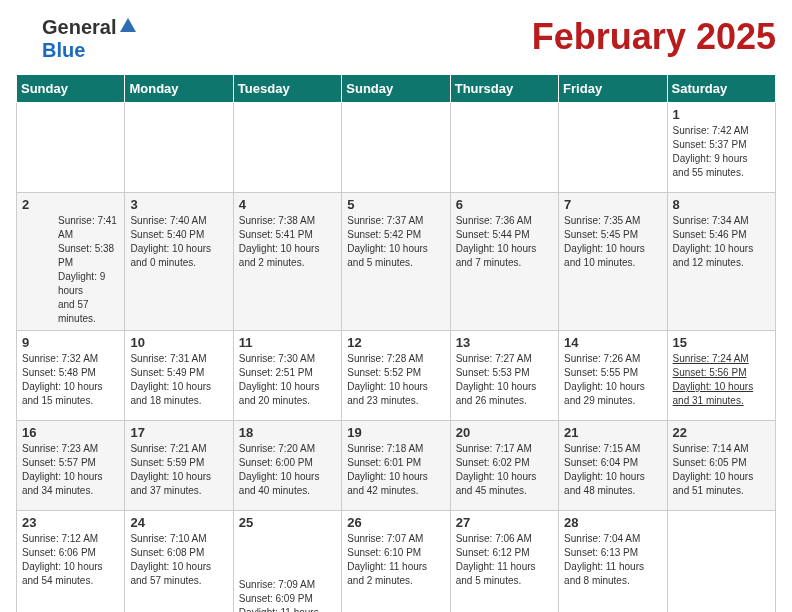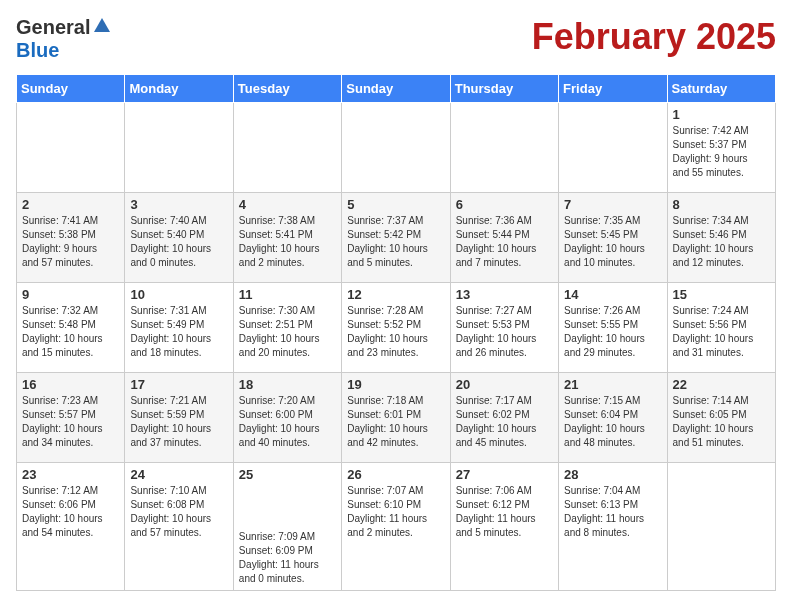--- a/index.html
+++ b/index.html
@@ -8,20 +8,21 @@
       background: #fff;
       width: 792px;
       min-height: 612px;
       padding: 16px;
     }
     .header-area {
       display: flex;
       justify-content: space-between;
       align-items: flex-start;
       margin-bottom: 12px;
+      margin-left: 26px;
     }
     .logo {
       display: flex;
       flex-direction: column;
       align-items: flex-start;
     }
     .logo-general {
       font-size: 20px;
       font-weight: bold;
       color: #333;
@@ -46,21 +47,21 @@
     .location-title {
       font-size: 16px;
       color: #555;
     }
     table {
       width: 100%;
       border-collapse: collapse;
       table-layout: fixed;
     }
     thead tr th {
-      background-color: #3b82f6;
+      background-color: #0f766e;
       color: #fff;
       font-size: 13px;
       font-weight: bold;
       padding: 6px 4px;
       text-align: left;
       border: 1px solid #fff;
     }
     tbody tr td {
       border: 1px solid #ccc;
       vertical-align: top;
@@ -127,21 +128,21 @@
           <span class="day-number">1</span>
           <div class="day-info" style="white-space: pre-line;">Sunrise: 7:42 AM
 Sunset: 5:37 PM
 Daylight: 9 hours
 and 55 minutes.</div>
         </td>
       </tr>
       <tr>
         <td>
           <span class="day-number">2</span>
-          <div class="day-info" style="white-space: pre-line;">Sunrise: 7:41 AM
+          <div class="day-info" style="white-space: pre-line; margin-left: 36px;">Sunrise: 7:41 AM
 Sunset: 5:38 PM
 Daylight: 9 hours
 and 57 minutes.</div>
         </td>
         <td>
           <span class="day-number">3</span>
           <div class="day-info" style="white-space: pre-line;">Sunrise: 7:40 AM
 Sunset: 5:40 PM
 Daylight: 10 hours
 and 0 minutes.</div>
@@ -220,21 +221,21 @@
         </td>
         <td>
           <span class="day-number">14</span>
           <div class="day-info" style="white-space: pre-line;">Sunrise: 7:26 AM
 Sunset: 5:55 PM
 Daylight: 10 hours
 and 29 minutes.</div>
         </td>
         <td>
           <span class="day-number">15</span>
-          <div class="day-info" style="white-space: pre-line;">Sunrise: 7:24 AM
+          <div class="day-info" style="white-space: pre-line; text-decoration: underline;">Sunrise: 7:24 AM
 Sunset: 5:56 PM
 Daylight: 10 hours
 and 31 minutes.</div>
         </td>
       </tr>
       <tr>
         <td>
           <span class="day-number">16</span>
           <div class="day-info" style="white-space: pre-line;">Sunrise: 7:23 AM
 Sunset: 5:57 PM

